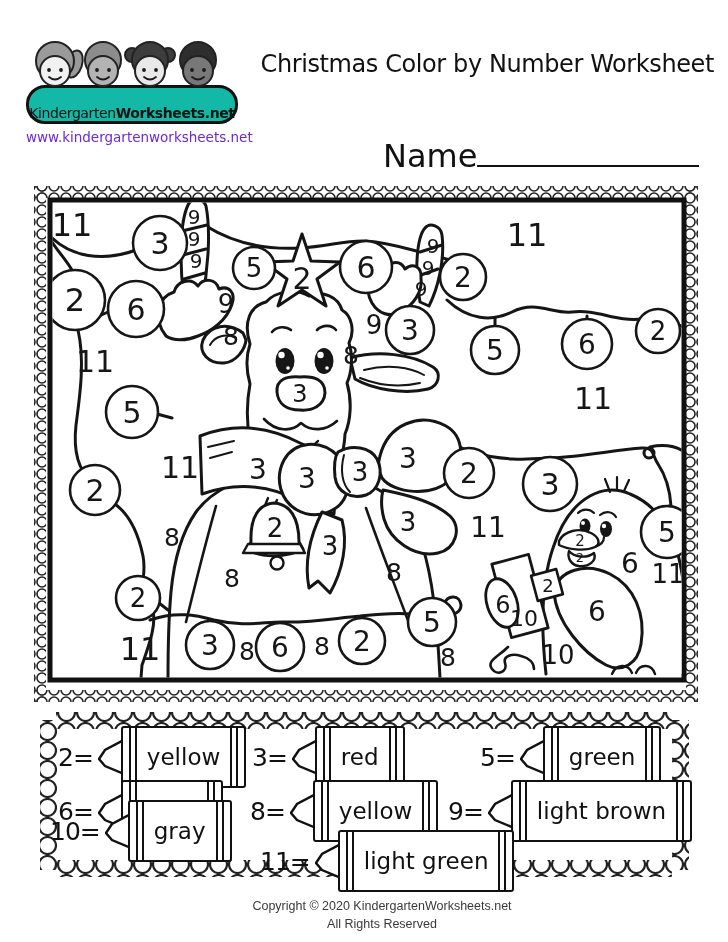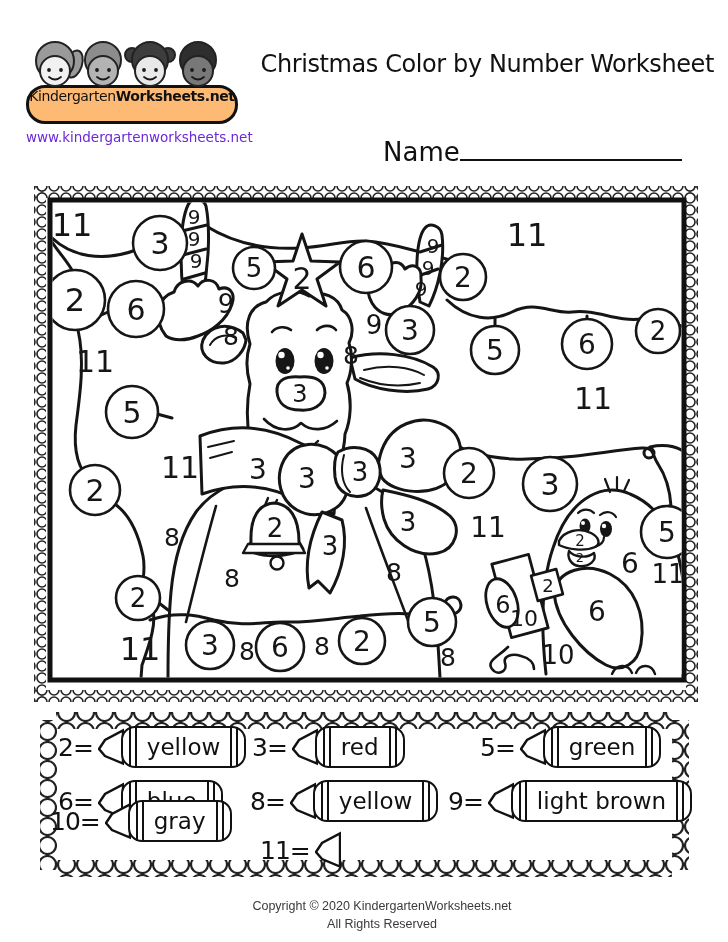--- a/index.html
+++ b/index.html
@@ -1,39 +1,39 @@
 <!DOCTYPE html>
 <html><head>
 <meta charset="utf-8">
 <style>
   html,body{margin:0;padding:0;background:#fff;}
   .page{position:relative;width:728px;height:942px;background:#fff;overflow:hidden;
         font-family:"DejaVu Sans",sans-serif;color:#111;}
   
   .logo-kids{position:absolute;left:28px;top:40px;z-index:2;}
   .logo-box{position:absolute;left:26px;top:85px;width:206px;height:33px;border:3px solid #111;
-            border-radius:19px;background:#fdba74;display:flex;align-items:flex-start;justify-content:center;
+            border-radius:19px;background:#14b8a6;display:flex;align-items:flex-end;justify-content:center;
             font-size:14px;letter-spacing:-0.4px;white-space:nowrap;z-index:1;}
   .logo-box .bold{font-weight:bold;}
   .logo-url{position:absolute;left:26px;top:129px;font-size:13.5px;color:#6d28d9;}
   .title{position:absolute;right:14px;top:50px;font-size:24px;letter-spacing:-0.4px;white-space:nowrap;}
-  .name-row{position:absolute;left:383px;top:130px;font-size:26px;}
+  .name-row{position:absolute;left:383px;top:130px;font-size:32px;}
   .name-line{display:inline-block;width:222px;height:1.1em;border-bottom:2.5px solid #111;}
   
   .pic{position:absolute;left:30px;top:182px;}
   .pic .num{text-anchor:middle;dominant-baseline:central;fill:#161616;font-family:"DejaVu Sans",sans-serif;}
   .pic .orn{fill:#fff;stroke:#161616;stroke-width:2.6;}
   
   .keyframe{position:absolute;left:36px;top:706px;}
   .key-item{position:absolute;display:flex;align-items:center;gap:5px;}
   .key-num{font-size:25px;letter-spacing:-1px;white-space:nowrap;}
   .crayon{display:flex;align-items:center;}
   .tip{margin-right:-3px;flex:none;}
-  .cbody{position:relative;border:2.5px solid #111;border-radius:14px;background:#fff;
-         padding:6px 24px;font-size:23px;white-space:nowrap;}
+  .cbody{position:relative;border:2.5px solid #111;border-radius:3px;background:#fff;
+         padding:16px 24px;font-size:23px;white-space:nowrap;}
   .stripe{position:absolute;top:-1px;bottom:-1px;width:4px;border-left:2px solid #111;border-right:2px solid #111;}
   .s-l{left:6px;} .s-r{right:6px;}
   
   .footer{position:absolute;left:0;right:0;top:898px;text-align:center;font-size:12.5px;
           color:#3a3a3a;line-height:1.4;font-family:"Liberation Sans",sans-serif;padding-left:36px;}
 </style>
 </head>
 <body>
 
 <div class="page">
@@ -345,20 +345,21 @@
         </svg>
       <span class="cbody"><i class="stripe s-l"></i><span>gray</span><i class="stripe s-r"></i></span>
     </span>
   </div>
   <div class="key-item" style="left:260px;top:830px">
     <span class="key-num">11=</span>
     <span class="crayon">
       <svg class="tip" width="26" height="40" viewBox="0 0 26 40">
           <path d="M1,22 L7,13 L25,3.5 L25,36.5 L7,29 Z" fill="#fff" stroke="#111" stroke-width="2.4"></path>
         </svg>
+      <span class="cbody"><i class="stripe s-l"></i><span>light green</span><i class="stripe s-r"></i></span>
     </span>
   </div>
 
   <div class="footer">
     <div>Copyright © 2020 KindergartenWorksheets.net</div>
     <div>All Rights Reserved</div>
   </div>
 </div>
 
 </body></html>

